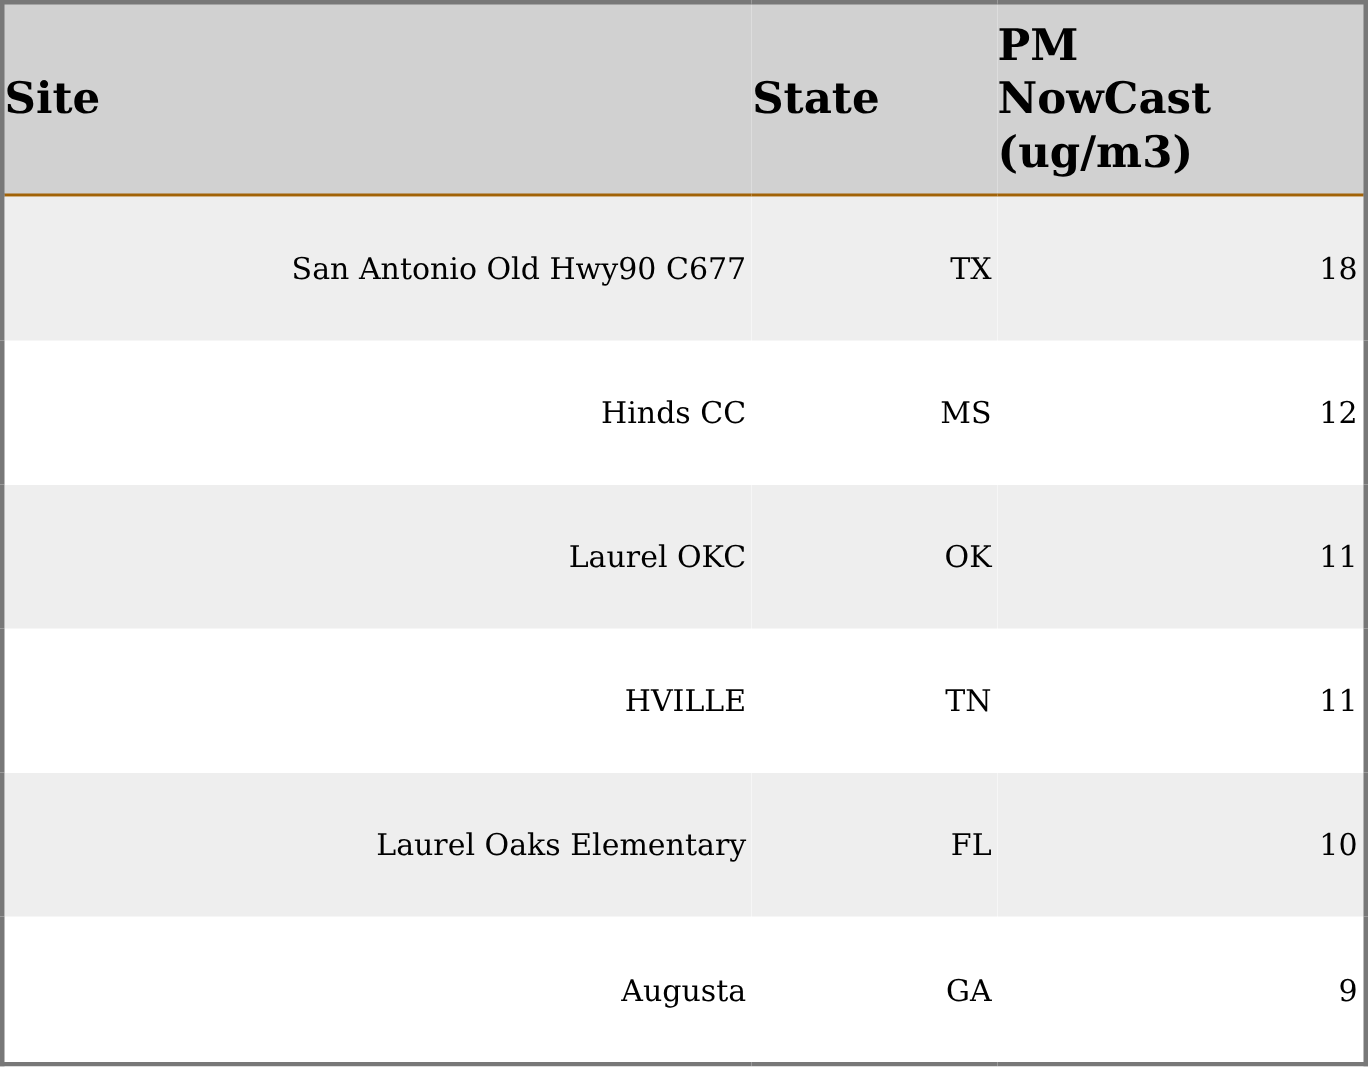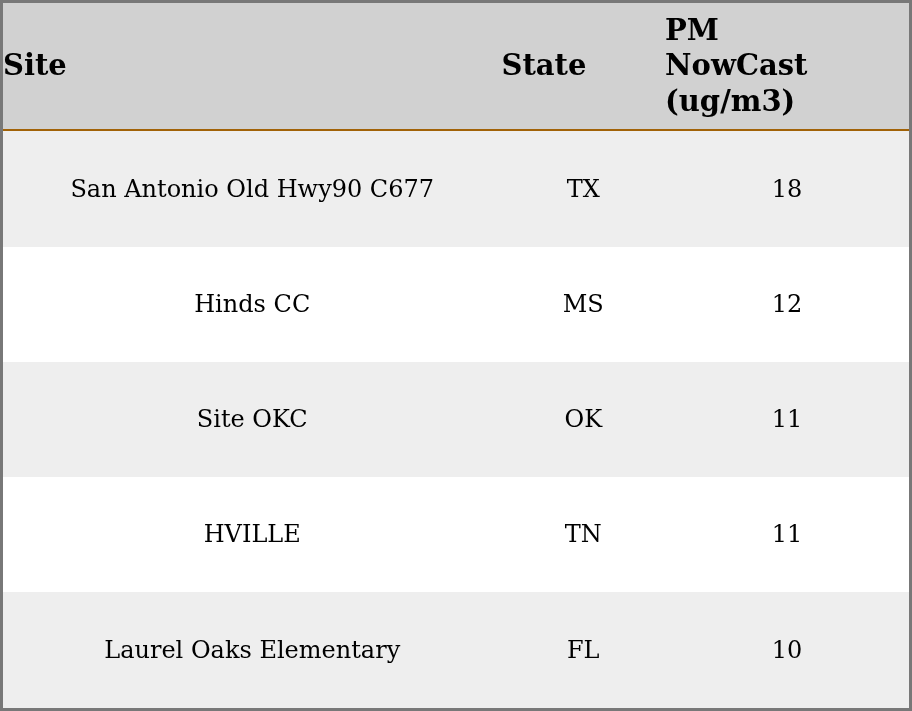--- a/index.html
+++ b/index.html
@@ -34,22 +34,22 @@
     vertical-align: middle;
     padding: 0;
     line-height: 1.22;
   }
   thead th .hdr-inner {
     display: inline-block;
     max-width: 180px;
   }
   tbody td {
     height: 57px;
-    font-size: 24px;
-    text-align: center;
+    font-size: 20px;
+    text-align: right;
     vertical-align: middle;
     padding: 8px 4px;
     white-space: nowrap;
     overflow: hidden;
   }
   tbody tr:nth-child(odd)  td { background: #eeeeee; }
   tbody tr:nth-child(even) td { background: #ffffff; }
 </style>
 </head>
 <body>
@@ -79,29 +79,34 @@
         <td>San Antonio Old Hwy90 C677</td>
         <td>TX</td>
         <td>18</td>
       </tr>
       <tr>
         <td>Hinds CC</td>
         <td>MS</td>
         <td>12</td>
       </tr>
       <tr>
-        <td>Site OKC</td>
+        <td>Laurel OKC</td>
         <td>OK</td>
         <td>11</td>
       </tr>
       <tr>
         <td>HVILLE</td>
         <td>TN</td>
         <td>11</td>
       </tr>
       <tr>
         <td>Laurel Oaks Elementary</td>
         <td>FL</td>
         <td>10</td>
       </tr>
+      <tr>
+        <td>Augusta</td>
+        <td>GA</td>
+        <td>9</td>
+      </tr>
     </tbody>
   </table>
 </div>
 
 </body></html>

